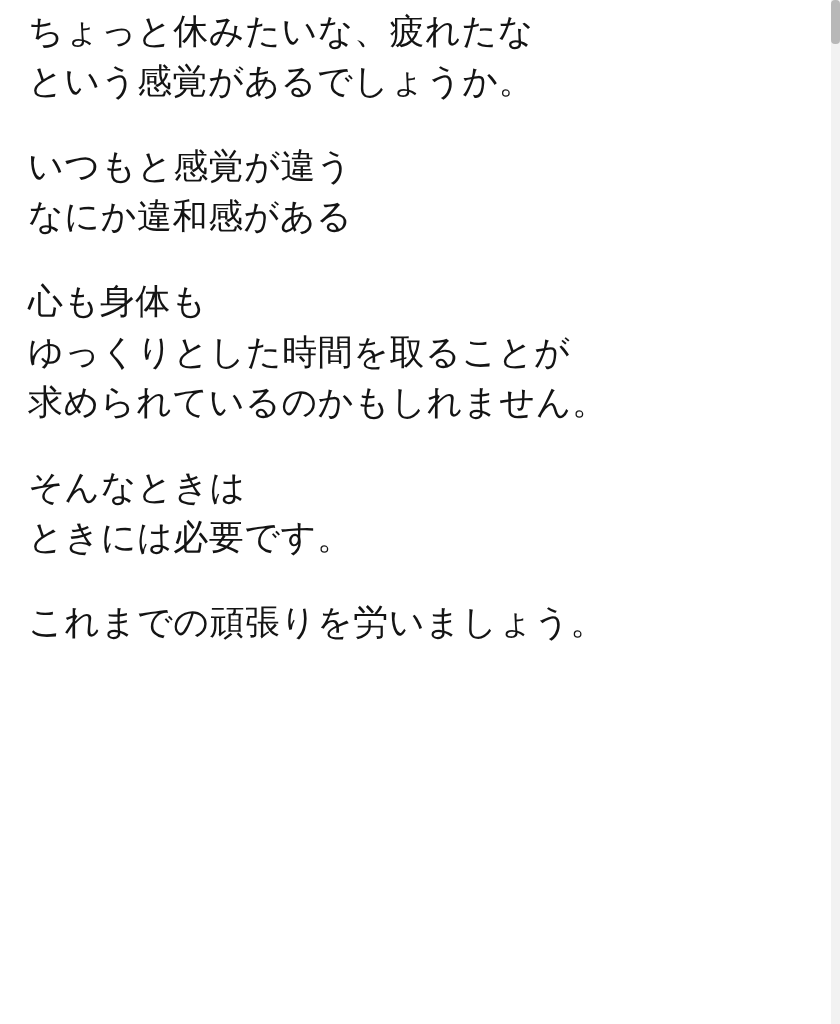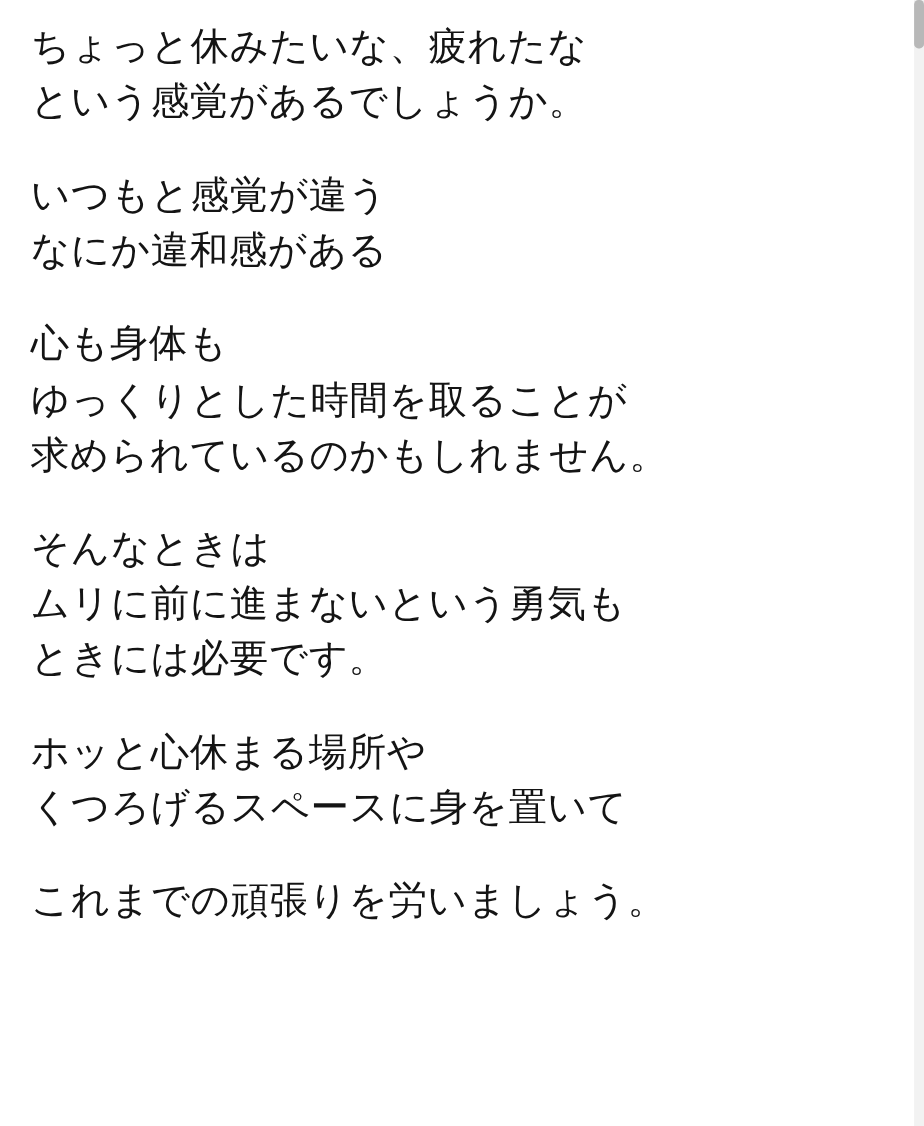--- a/index.html
+++ b/index.html
@@ -26,21 +26,20 @@
     padding: 6px 40px 0 28px;
     background: #ffffff;
   }
 
   .article {
     font-size: 35px;
     line-height: 1.44;
     letter-spacing: 0.5px;
     font-weight: 400;
     color: #141414;
-    margin-top: 12px;
   }
 
   .para {
     margin: 0 0 0.98em 0;
   }
 
   .line {
     display: block;
     white-space: pre-wrap;
   }
@@ -84,28 +83,23 @@
     </div>
 
     <div class="para">
       <span class="line">心も身体も</span>
       <span class="line">ゆっくりとした時間を取ることが</span>
       <span class="line">求められているのかもしれません。</span>
     </div>
 
     <div class="para">
       <span class="line">そんなときは</span>
-      <span class="line">ムリに前に進まないという勇気も</span>
       <span class="line">ときには必要です。</span>
     </div>
 
-    <div class="para">
-      <span class="line">ホッと心休まる場所や</span>
-      <span class="line">くつろげるスペースに身を置いて</span>
-    </div>
 
     <div class="para">
       <span class="line">これまでの頑張りを労いましょう。</span>
     </div>
 
   </div>
 </div>
 
 <div class="scrollbar-track">
   <div class="scrollbar-thumb"></div>

